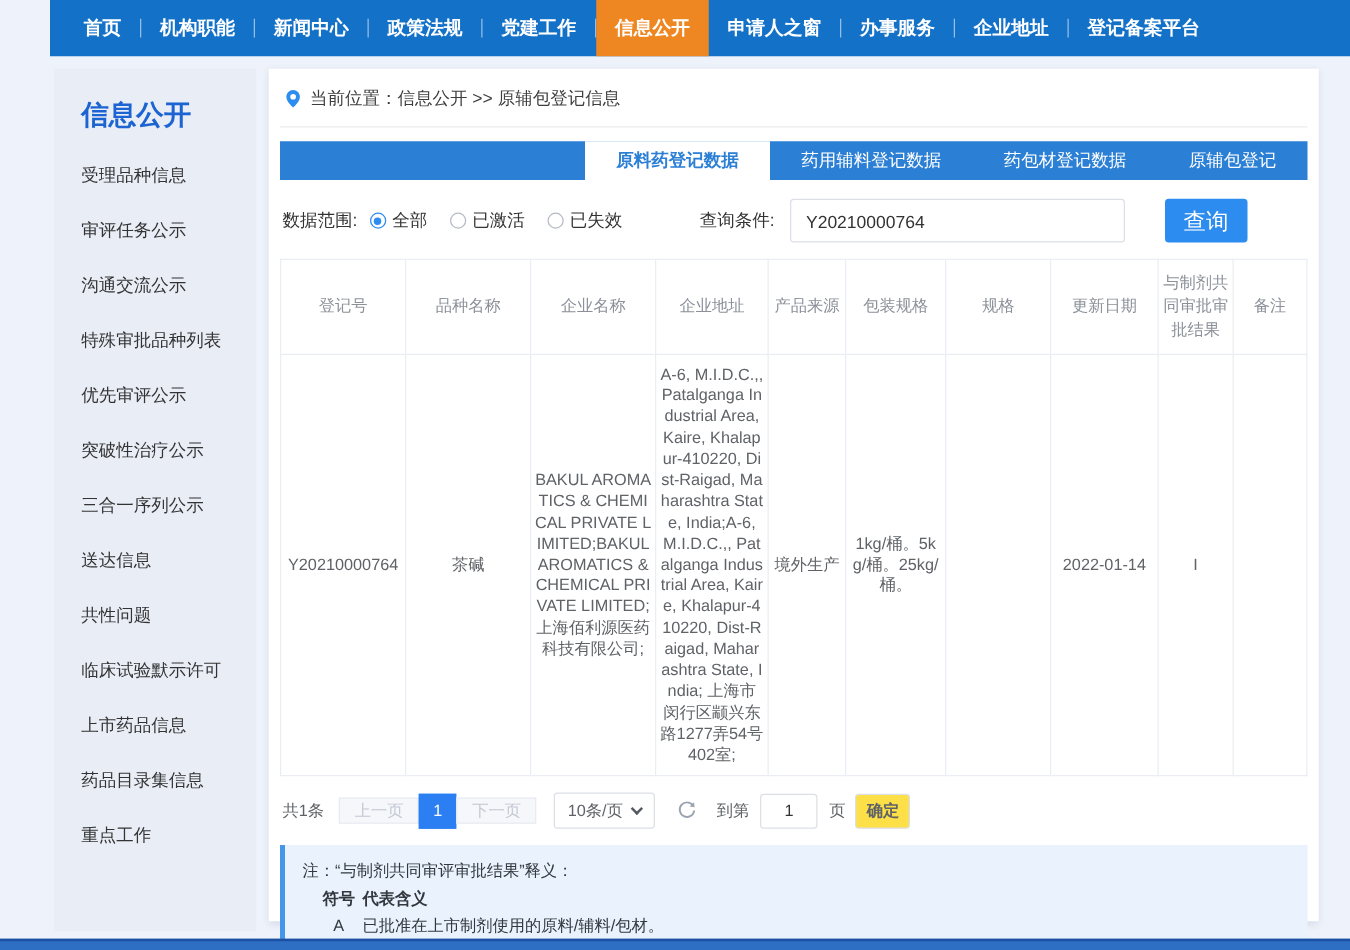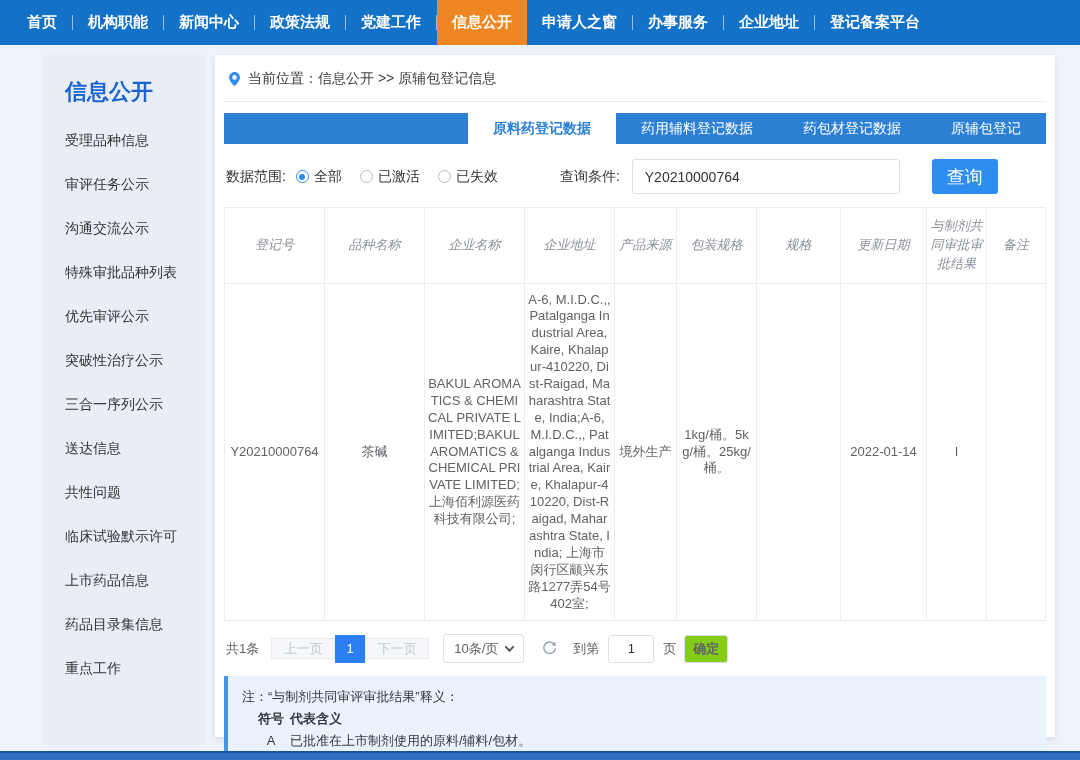--- a/index.html
+++ b/index.html
@@ -4,21 +4,21 @@
 <style>
   * { box-sizing: border-box; }
   html,body { margin:0; padding:0; }
   body {
     width:1080px; height:760px; overflow:hidden; position:relative;
     background:#eef2fa;
     font-family:"Liberation Sans","DejaVu Sans",sans-serif;
   }
 
   
-  .topnav { height:45px; background:#1471c8; display:flex; align-items:center; padding-left:12px; }
+  .topnav { height:45px; background:#1471c8; display:flex; align-items:center; padding-left:12px;margin-left:40px; }
   .nav-item { color:#fff; font-size:15px; font-weight:bold; padding:0 15px; height:45px;
               display:flex; align-items:center; cursor:pointer; white-space:nowrap; }
   .nav-item.active { background:#ee8722; }
   .nav-sep { width:1px; height:15px; background:rgba(255,255,255,.55); flex-shrink:0; }
 
   
   .page { position:absolute; top:55px; left:43px; width:1012px; bottom:15px; display:flex; gap:10px; }
   .sidebar { width:162px; background:#e9edf6; flex-shrink:0; }
   .sidebar-title { color:#1b64d1; font-size:22px; font-weight:bold; padding:22px 0 12px 22px; }
   .side-item { font-size:14px; color:#333; padding:13px 0 13px 22px; cursor:pointer; }
@@ -44,40 +44,40 @@
   .radio.checked::after { content:""; position:absolute; left:2.5px; top:2.5px; width:6px; height:6px; border-radius:50%; background:#2d8cf0; }
   .query-label { margin-left:62px; }
   .query-input { width:268px; height:35px; border:1px solid #dcdfe6; border-radius:3px; margin-left:12px;
                  padding:0 12px; font-size:14px; color:#333; font-family:inherit; outline:none; }
   .search-btn { margin-left:32px; width:66px; height:35px; background:#2d8cf0; color:#fff; border:none;
                 border-radius:3px; font-size:18px; cursor:pointer; font-family:inherit; }
 
   
   .data-table { width:100%; border-collapse:collapse; table-layout:fixed; margin-top:2px; }
   .data-table th { border:1px solid #eaedf3; color:#8b9099; font-weight:normal; font-size:13px;
-                   padding:9px 3px; line-height:1.45;font-style:italic; }
+                   padding:9px 3px; line-height:1.45; }
   .data-table td { border:1px solid #eaedf3; color:#5f6266; font-size:13px; text-align:center;
                    vertical-align:middle; padding:8px 3px; line-height:1.3; word-break:break-all; }
 
   
   .pagination { display:flex; align-items:center; margin:13px 2px; font-size:13px; color:#5f6266; }
   .pg-total { margin-right:12px; }
   .pg-btn { min-width:64px; height:21px; background:#f5f7fa; border:1px solid #e8ebf1; color:#c3c8d2;
             font-size:13px; display:flex; align-items:center; justify-content:center; font-family:inherit; cursor:default; }
   .pg-page { width:30px; height:28px; background:#2b7ff2; border:1px solid #2b7ff2; color:#fff;
              display:flex; align-items:center; justify-content:center; font-size:13px; cursor:pointer; }
   .pg-size { display:flex; align-items:center; gap:8px; border:1px solid #dcdfe6; border-radius:3px; height:29px;
              padding:0 10px; margin-left:14px; cursor:pointer; background:#fff; }
   .caret { width:7px; height:7px; border-right:2px solid #555b63; border-bottom:2px solid #555b63;
            transform:rotate(45deg) translate(-1px,-1px); }
   .refresh { margin:0 16px 0 18px; display:flex; cursor:pointer; }
   .goto-input { width:46px; height:28px; border:1px solid #dcdfe6; border-radius:3px; text-align:center;
                 font-size:13px; color:#333; margin:0 9px; font-family:inherit; outline:none; }
   .goto-suffix { margin-right:8px; }
-  .confirm-btn { width:44px; height:28px; background:#84cc16; border:1px solid #dcdfe6; border-radius:3px;
+  .confirm-btn { width:44px; height:28px; background:#fde047; border:1px solid #dcdfe6; border-radius:3px;
                  font-size:13px; color:#5f6266; cursor:pointer; font-family:Liberation Serif, serif; font-weight:bold; }
 
   
   .note { background:#e9f2fd; border-left:4px solid #4596e8; margin:4px 0 14px; padding:10px 14px 12px;
           font-size:13px; color:#33383f; }
   .note-line { line-height:22px; }
   .note-flex { display:flex; line-height:22px; padding-left:10px; }
   .note-header { font-weight:bold; }
   .note-sym { width:38px; text-align:center; flex-shrink:0; }
 

